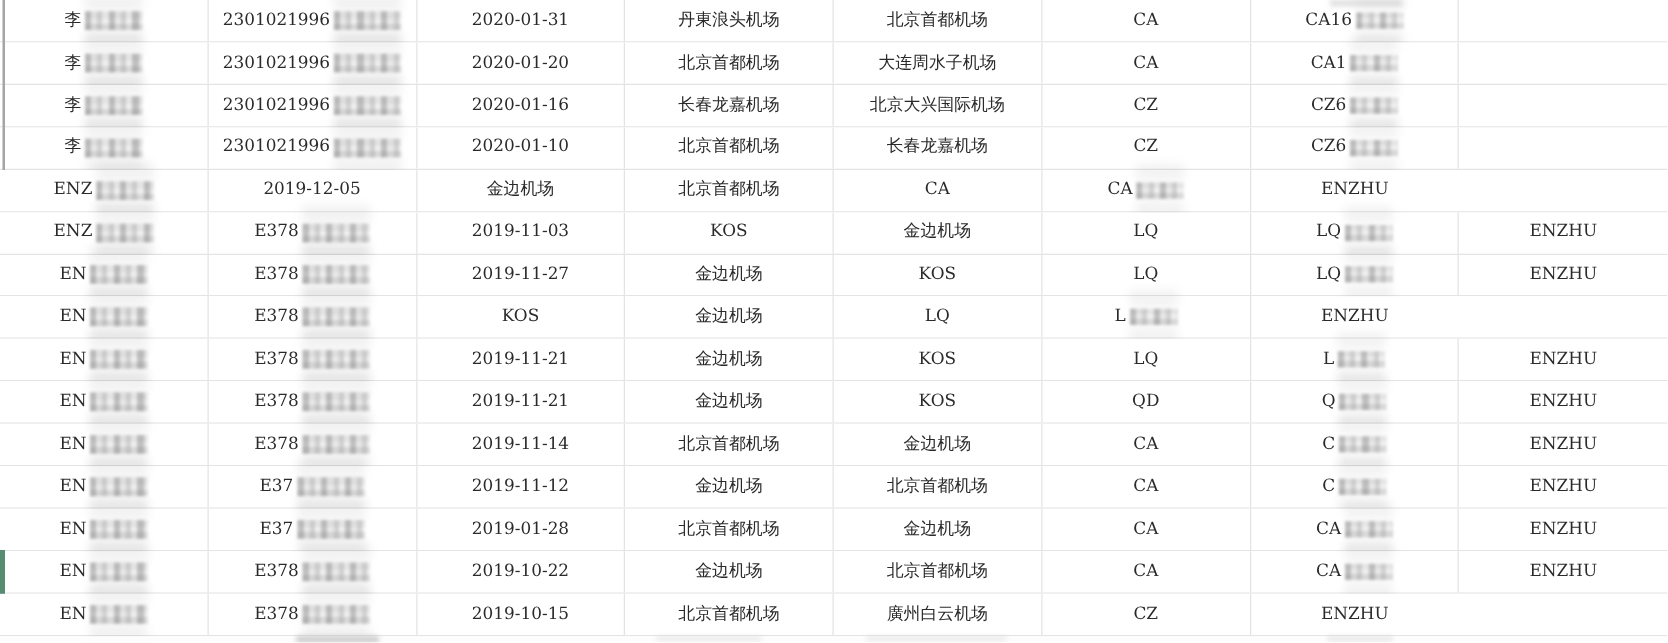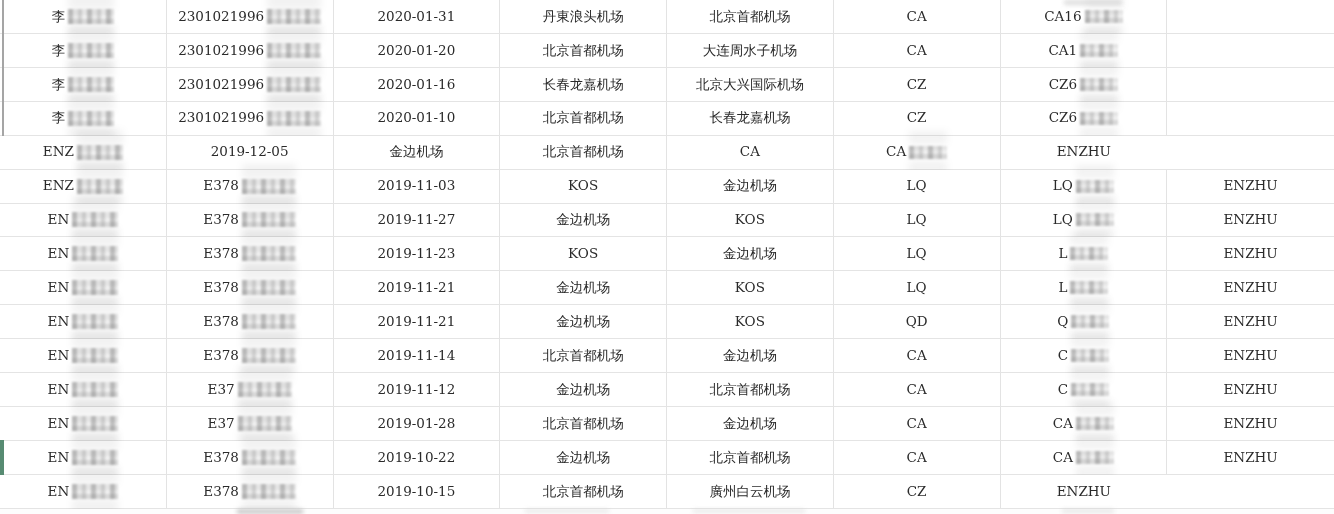--- a/index.html
+++ b/index.html
@@ -297,23 +297,20 @@
       <div class="row">
         <div class="cell">
           <span class="txt">EN</span>
           <span class="mosaic m-name"></span>
         </div>
         <div class="cell">
           <span class="txt">E378</span>
           <span class="mosaic m-id"></span>
         </div>
         <div class="cell">
-          <span class="txt">2019-11-23</span>
-        </div>
-        <div class="cell">
           <span class="txt">KOS</span>
         </div>
         <div class="cell">
           <span class="txt">金边机场</span>
         </div>
         <div class="cell">
           <span class="txt">LQ</span>
         </div>
         <div class="cell">
           <span class="txt">L</span>

